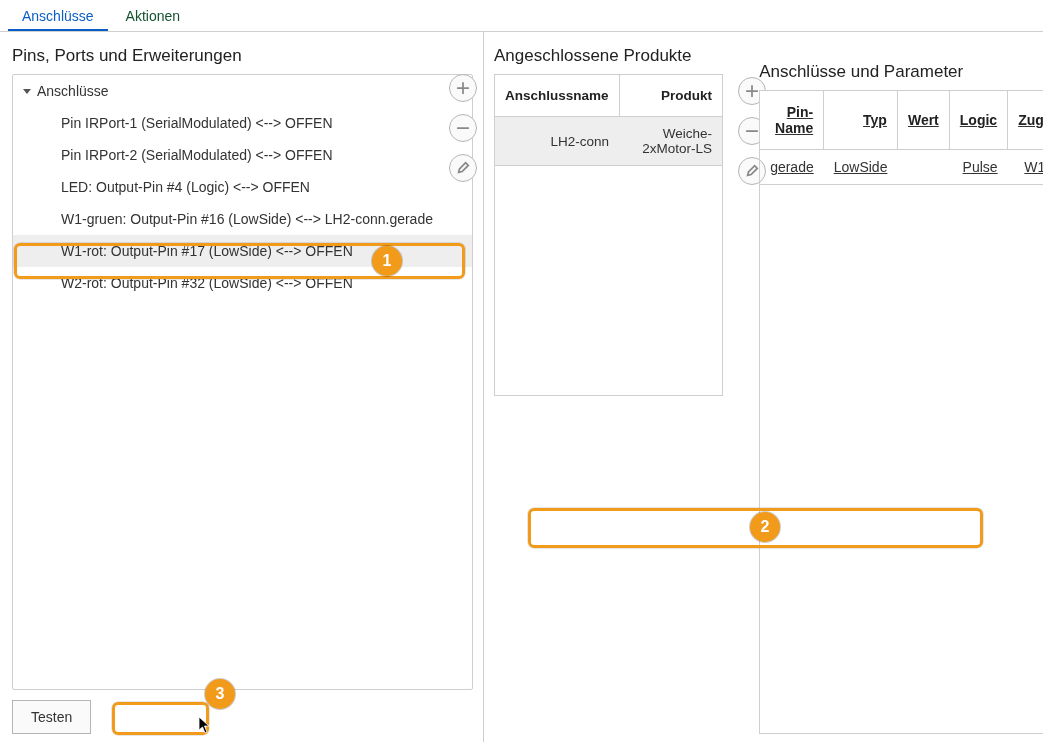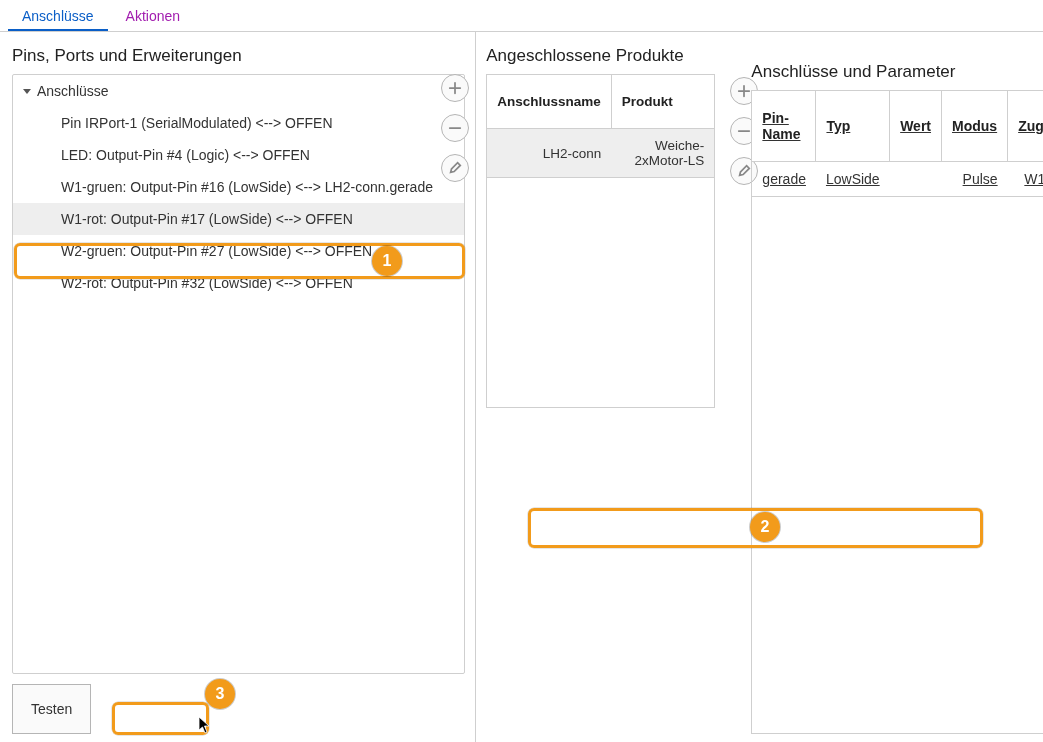--- a/index.html
+++ b/index.html
@@ -26,21 +26,21 @@
   .tabs {
     display:flex;
     border-bottom:1px solid var(--border);
     padding:2px 8px 0 8px;
     height:32px;
     gap:4px;
   }
   .tab {
     padding:6px 14px 5px;
     font-size:14px;
-    color:#a21caf;
+    color:#14532d;
     cursor:pointer;
     border-bottom:2px solid transparent;
   }
   .tab.active {
     color:var(--blue);
     border-bottom-color:var(--blue);
     font-weight:500;
   }
   
   .main {
@@ -128,23 +128,23 @@
     border:1px solid var(--border);
     border-collapse:collapse;
     font-size:13.5px;
   }
   table.solo {
     width:calc(100% - 36px);
     border:1px solid var(--border);
     border-collapse:collapse;
   }
   table.data th, table.solo th {
-    text-align:left;
+    text-align:right;
     font-weight:700;
-    padding:19px 10px;
+    padding:13px 10px;
     border-bottom:1px solid var(--border);
     border-right:1px solid var(--border);
     background:#fff;
     color:var(--txt-head);
   }
   table.data th:last-child, table.solo th:last-child {border-right:none;}
   table.data td, table.solo td {
     padding:9px 10px;
     border-right:none;
     border-bottom:none;
@@ -159,21 +159,21 @@
     width:calc(100% - 36px);
     background:#fff;
   }
   .scroll1 { height:230px; }
   .scroll2 { flex:1; }
   
   .btnrow { margin-top:10px; display:flex; gap:10px; }
   .btn {
     border:1px solid var(--border-dark);
     background:#fafafa;
-    padding:16px 18px;
+    padding:8px 18px;
     font-size:14px;
     color:#333;
     cursor:pointer;
   }
   
   .hl {
     position:absolute;
     border:3px solid var(--badge);
     border-radius:6px;
     pointer-events:none;
@@ -216,24 +216,24 @@
   <div class="left">
     <h2 class="sect">Pins, Ports und Erweiterungen</h2>
 
     <div class="tree-wrap">
       <div class="tree">
         <div class="tree-row tree-root">
           <span class="tri"></span>
           <span>Anschlüsse</span>
         </div>
         <div class="tree-row tree-child">Pin IRPort-1 (SerialModulated) &lt;--&gt; OFFEN</div>
+        <div class="tree-row tree-child">Pin IRPort-2 (SerialModulated) &lt;--&gt; OFFEN</div>
         <div class="tree-row tree-child">LED: Output-Pin #4 (Logic) &lt;--&gt; OFFEN</div>
         <div class="tree-row tree-child">W1-gruen: Output-Pin #16 (LowSide) &lt;--&gt; LH2-conn.gerade</div>
         <div class="tree-row tree-child selected">W1-rot: Output-Pin #17 (LowSide) &lt;--&gt; OFFEN</div>
-        <div class="tree-row tree-child">W2-gruen: Output-Pin #27 (LowSide) &lt;--&gt; OFFEN</div>
         <div class="tree-row tree-child">W2-rot: Output-Pin #32 (LowSide) &lt;--&gt; OFFEN</div>
       </div>
 
       <div class="iconcol" style="right:-4px; top:0;">
         <div class="circ-btn">
           <svg viewBox="0 0 16 16">
               <path d="M8 2v12M2 8h12"></path>
             </svg>
         </div>
         <div class="circ-btn">
@@ -297,21 +297,21 @@
 
       <div class="right-bottom">
         <h2 class="sect">Anschlüsse und Parameter</h2>
         <div class="table-wrap param-body">
           <table class="solo">
             <thead>
               <tr>
                 <th style="width:19%">Pin-Name</th>
                 <th style="width:19%">Typ</th>
                 <th style="width:19%">Wert</th>
-                <th style="width:23%">Modus</th>
+                <th style="width:23%">Logic</th>
                 <th>Zugeord...</th>
               </tr>
             </thead>
             <tbody>
               <tr>
                 <td>gerade</td>
                 <td>LowSide</td>
                 <td></td>
                 <td>Pulse</td>
                 <td>W1-gruen</td>

